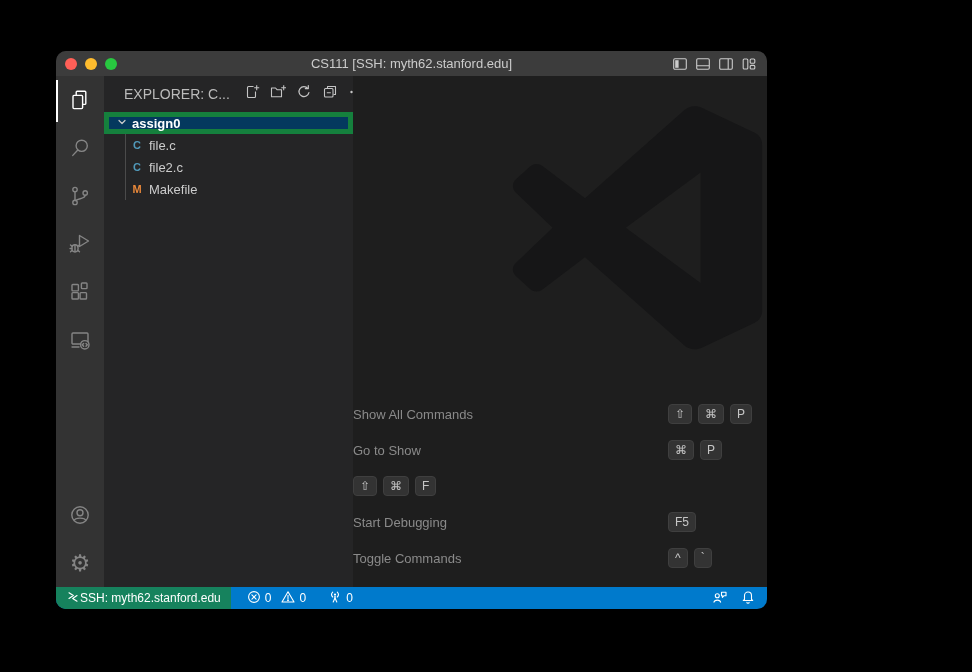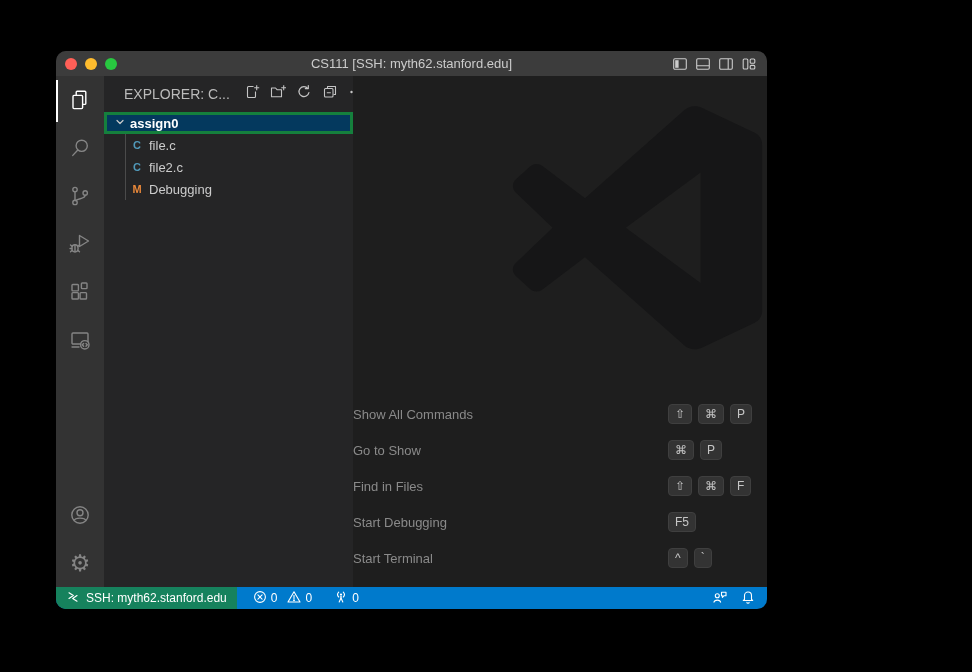--- a/index.html
+++ b/index.html
@@ -18,38 +18,38 @@
   .ab-item { width:48px; height:48px; display:flex; align-items:center; justify-content:center; position:relative; color:#858585; }
   .ab-item.active { color:#ffffff; }
   .ab-item.active::before { content:""; position:absolute; left:0; top:4px; width:2px; height:42px; background:#ffffff; }
   .ab-spacer { flex:1; }
   
   .sidebar { width:249px; background:#252526; flex:0 0 auto; display:flex; flex-direction:column; }
   .sb-header { height:36px; display:flex; align-items:center; padding:0 8px 0 20px; }
   .sb-title { font-size:14px; color:#bbbbbb; flex:0 0 auto; }
   .sb-header-icons { display:flex; align-items:center; gap:10px; margin-left:14px; color:#c5c5c5; }
   .tree-row { height:22px; display:flex; align-items:center; font-size:13px; color:#cccccc; cursor:pointer; position:relative; }
-  .folder-row { background:#04395e; border:3px solid #15803d; color:#ffffff; padding-left:5px; }
+  .folder-row { background:#04395e; border:5px solid #15803d; color:#ffffff; padding-left:5px; }
   .folder-row .chev { margin-right:2px; color:#cccccc; }
   .folder-label { font-weight:bold; color:#ffffff; }
   .tree-children { position:relative; }
   .tree-children::before { content:""; position:absolute; left:21px; top:0; bottom:0; width:1px; background:#4b4b4b; }
   .file-row { padding-left:25px; }
   .file-icon { width:16px; font-size:11px; font-weight:bold; text-align:center; margin-right:4px; }
   
   .editor { flex:1; background:#1e1e1e; position:relative; overflow:hidden; }
   .watermark-logo { position:absolute; left:157px; top:30px; }
   .shortcuts { position:absolute; left:0; top:320px; width:100%; display:flex; flex-direction:column; }
   .sc-row { height:36px; display:flex; align-items:center; }
   .sc-label { width:315px; text-align:left; padding-right:13px; font-size:13px; color:#8a8a8a; }
   .sc-keys { display:flex; gap:6px; align-items:center; }
   .key { display:inline-flex; align-items:center; justify-content:center; min-width:10px; height:20px; padding:0 6px; background:#333333; border:1px solid #3f3f3f; border-radius:4px; font-size:12px; color:#c6c6c6; }
   
   .statusbar { height:22px; background:#007acc; flex:0 0 auto; display:flex; align-items:center; color:#ffffff; font-size:12px; }
-  .sb-remote { height:100%; background:#16825d; display:flex; align-items:center; gap:6px; padding:0 10px; }
+  .sb-remote { height:100%; background:#16825d; display:flex; align-items:center; padding:0 10px; }
   .sb-group { display:flex; align-items:center; gap:4px; margin-left:16px; }
   .sb-group .cnt { margin-right:6px; }
   .sb-right { margin-left:auto; display:flex; align-items:center; gap:14px; padding-right:12px; }
 </style>
 </head>
 <body>
 
 <div class="window">
 
   <div class="titlebar">
@@ -193,21 +193,21 @@
             <div class="tree-row file-row">
               <span class="file-icon" style="color: rgb(81, 154, 186);">C</span>
               <span>file.c</span>
             </div>
             <div class="tree-row file-row">
               <span class="file-icon" style="color: rgb(81, 154, 186);">C</span>
               <span>file2.c</span>
             </div>
             <div class="tree-row file-row">
               <span class="file-icon" style="color: rgb(232, 136, 58);">M</span>
-              <span>Debugging</span>
+              <span>Makefile</span>
             </div>
           </div>
       </div>
     </div>
 
     <div class="editor">
       <svg class="watermark-logo" width="255" height="244" viewBox="0 0 100.5 96.2" fill="#161617">
           <path d="M96.4614 10.5249L75.8069 0.7939C74.8905 0.359 73.8509 0.0879 72.7709 0.0879C71.0739 0.0879 69.5269 0.757 68.4099 1.874L29.5439 36.4L12.7809 23.66C12.1416 23.1729 11.3406 22.8839 10.4719 22.8839C9.41993 22.8839 8.46593 23.3079 7.77393 23.9939L2.25193 29.014C1.55993 29.6459 1.12793 30.5479 1.12793 31.5499C1.12793 32.5519 1.55993 33.4539 2.25193 34.0859L16.7819 47.9999L2.25293 61.9129C1.55993 62.5459 1.12793 63.4479 1.12793 64.4499C1.12793 65.4519 1.55993 66.3529 2.25193 66.9859L7.77593 72.0069C8.46693 72.6919 9.42093 73.1159 10.4729 73.1159C11.3416 73.1159 12.1426 72.8269 12.7849 72.3379L29.5439 59.5999L68.4169 94.1329C69.5329 95.2459 71.0779 95.9139 72.7719 95.9139C73.8529 95.9139 74.8925 95.6429 75.8149 95.2059L96.4609 85.4759C98.2099 84.6429 99.3959 82.8919 99.3959 80.8649V15.1359C99.3959 13.1099 98.2099 11.3589 96.4659 10.5269ZM75.1249 69.8099L45.6299 47.9999L75.1249 26.1899V69.8099Z"></path>
         </svg>
       <div class="shortcuts" id="shortcuts">
@@ -220,35 +220,34 @@
             </span>
           </div>
           <div class="sc-row">
             <span class="sc-label">Go to Show</span>
             <span class="sc-keys">
               <span class="key">⌘</span>
               <span class="key">P</span>
             </span>
           </div>
           <div class="sc-row">
-            <span class="sc-label">Find in Files</span>
             <span class="sc-keys">
               <span class="key">⇧</span>
               <span class="key">⌘</span>
               <span class="key">F</span>
             </span>
           </div>
           <div class="sc-row">
             <span class="sc-label">Start Debugging</span>
             <span class="sc-keys">
               <span class="key">F5</span>
             </span>
           </div>
           <div class="sc-row">
-            <span class="sc-label">Start Terminal</span>
+            <span class="sc-label">Toggle Commands</span>
             <span class="sc-keys">
               <span class="key">^</span>
               <span class="key">`</span>
             </span>
           </div>
         </div>
     </div>
   </div>
 
   <div class="statusbar">

